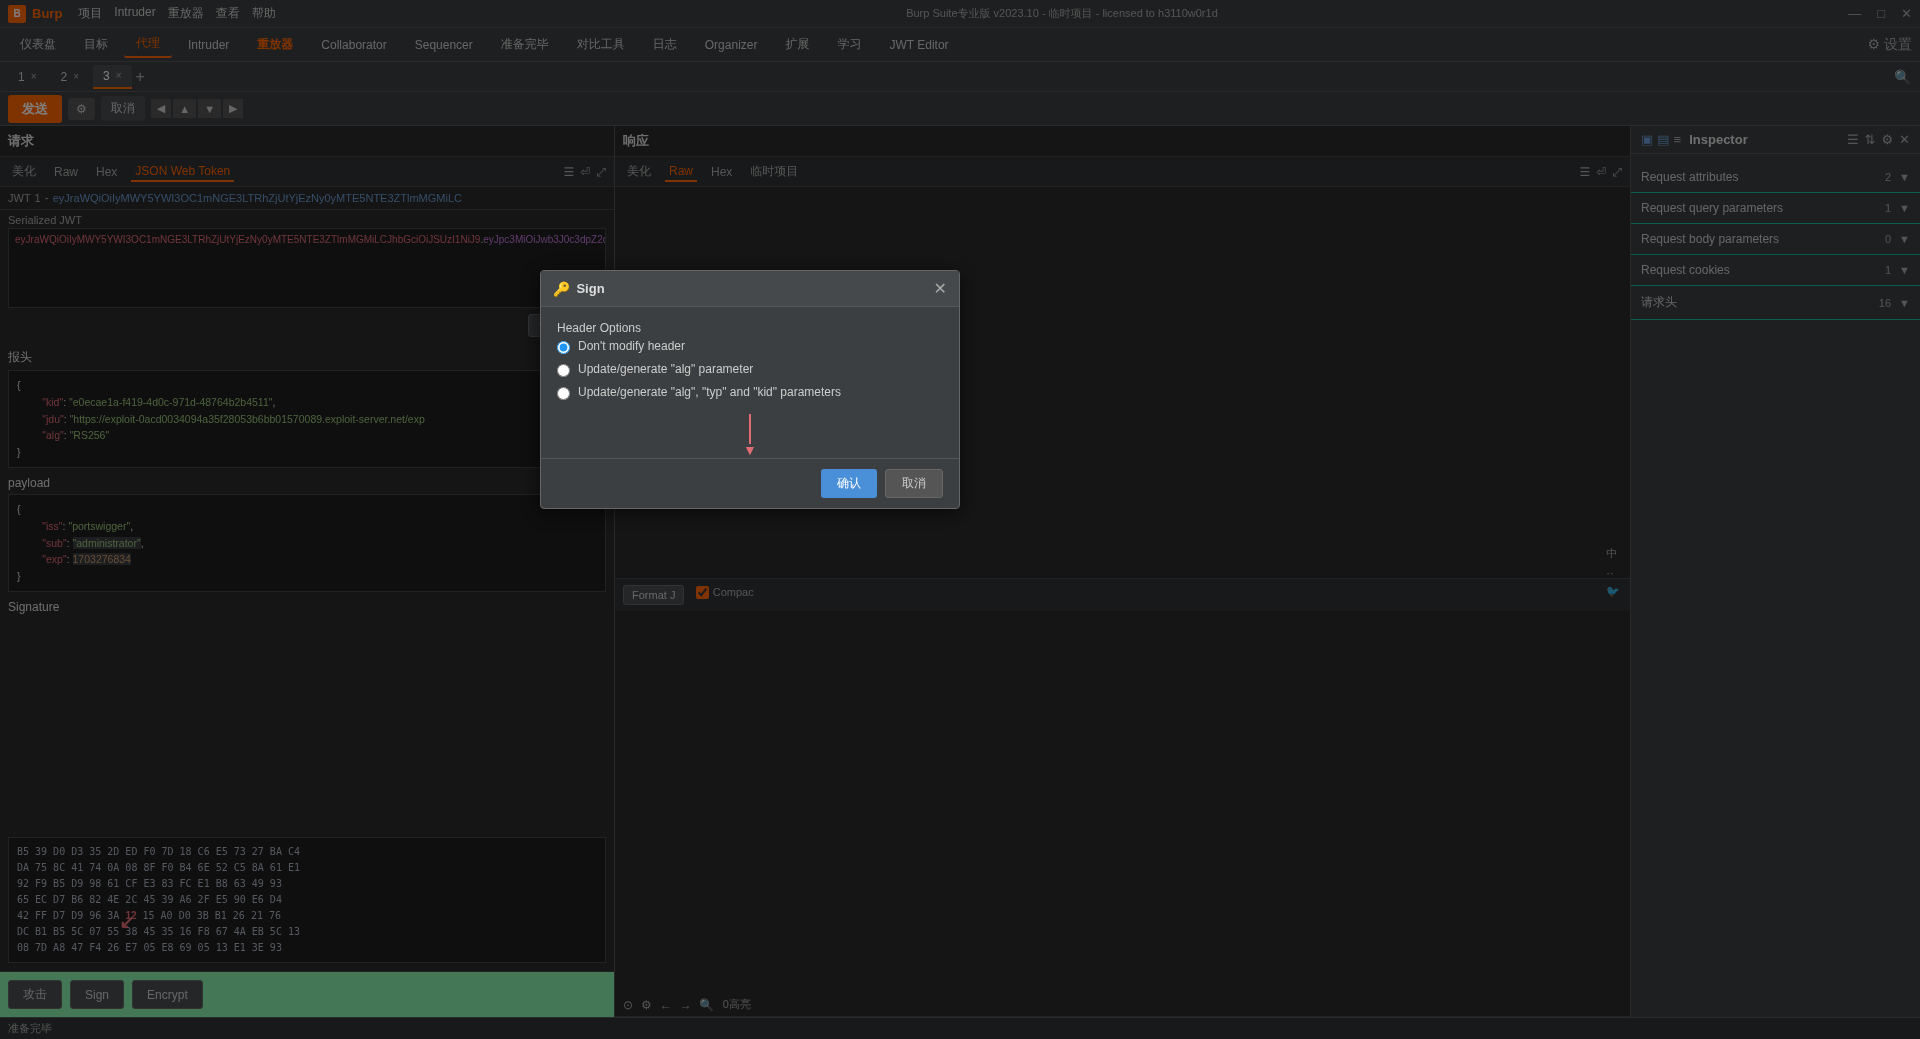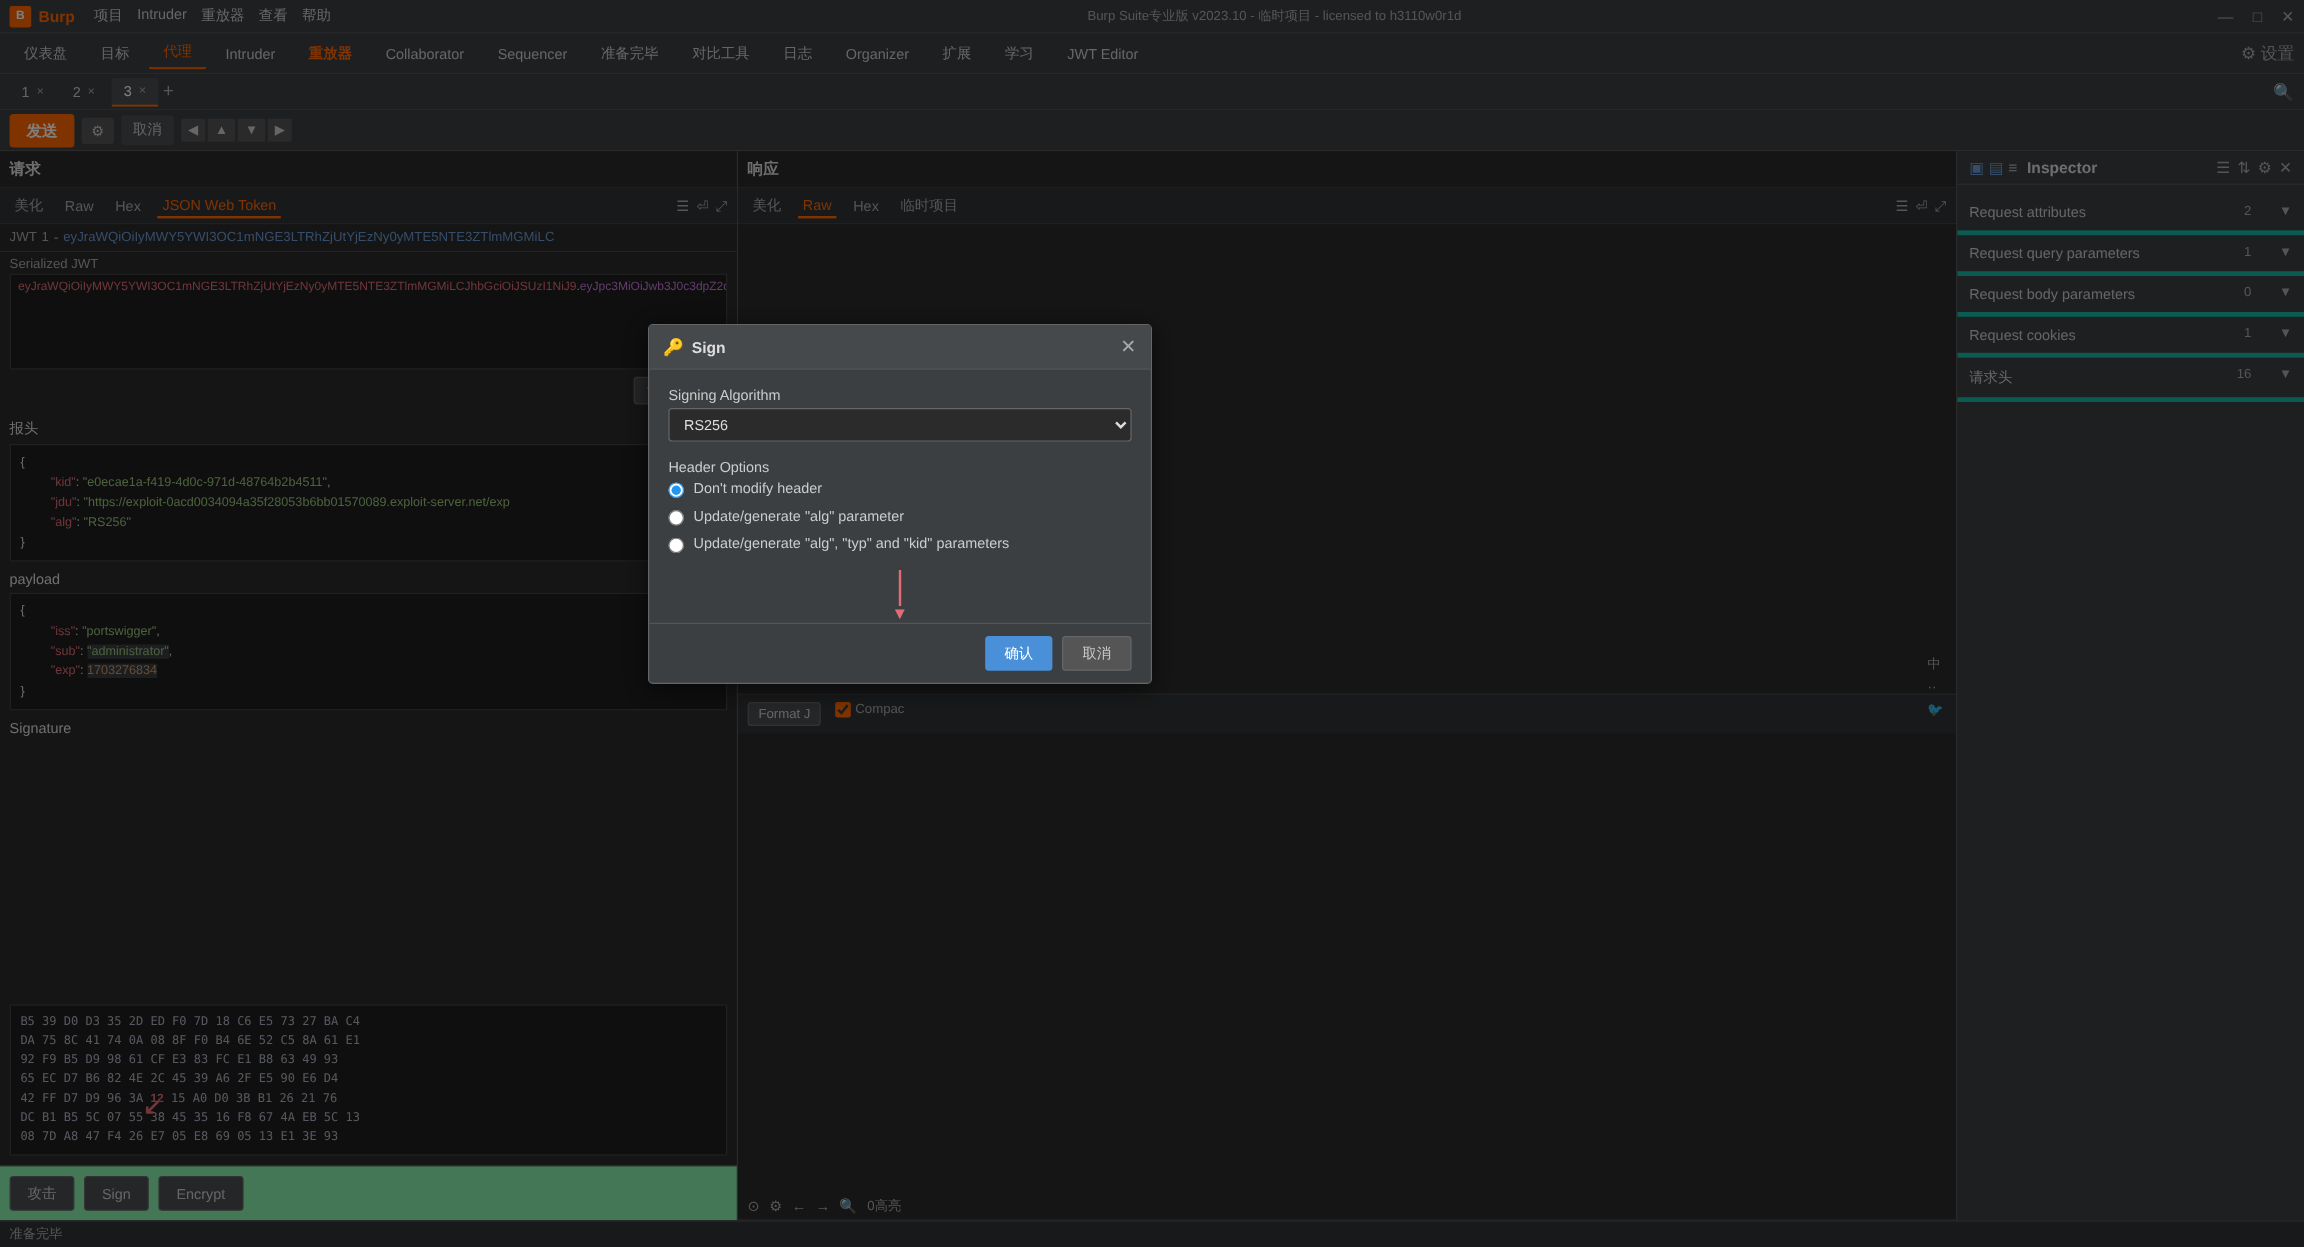--- a/index.html
+++ b/index.html
@@ -321,25 +321,24 @@
     }
     .inspector-title {
       font-size: 13px;
       font-weight: bold;
       color: #ddd;
       flex: 1;
     }
     .inspector-icons { display: flex; gap: 6px; color: #aaa; font-size: 13px; }
     .inspector-row {
       display: flex;
-      align-items: flex-start;
+      align-items: center;
       padding: 8px 10px;
-      border-bottom: 4px solid #14b8a6;
-      cursor: pointer;
-      gap: 15px;
+      border-bottom: 1px solid #14b8a6;
+      cursor: pointer;
     }
     .inspector-row-label { flex: 1; font-size: 12px; color: #ccc; }
     .inspector-row-count {
       font-size: 11px;
       color: #aaa;
       margin-right: 8px;
     }
     .inspector-arrow { color: #aaa; font-size: 11px; }
 
     
@@ -731,26 +730,20 @@
 
 <div class="modal-overlay">
   <div class="modal" style="position:absolute; top:270px; left:540px;">
     <div class="modal-header">
       <span style="font-size:14px; margin-right:6px;">🔑</span>
       <span class="modal-title">Sign</span>
       <span class="modal-close">✕</span>
     </div>
     <div class="modal-body">
       <div class="form-group">
-        <label class="form-label">Signing Algorithm</label>
-        <select class="form-select">
-          <option>RS256</option>
-        </select>
-      </div>
-      <div class="form-group">
         <label class="form-label">Header Options</label>
         <div class="radio-group">
           <label class="radio-label">
             <input type="radio" name="header-option" checked="" style="">
             <span>Don't modify header</span>
           </label>
           <label class="radio-label">
             <input type="radio" name="header-option" style="">
             <span>Update/generate "alg" parameter</span>
           </label>

